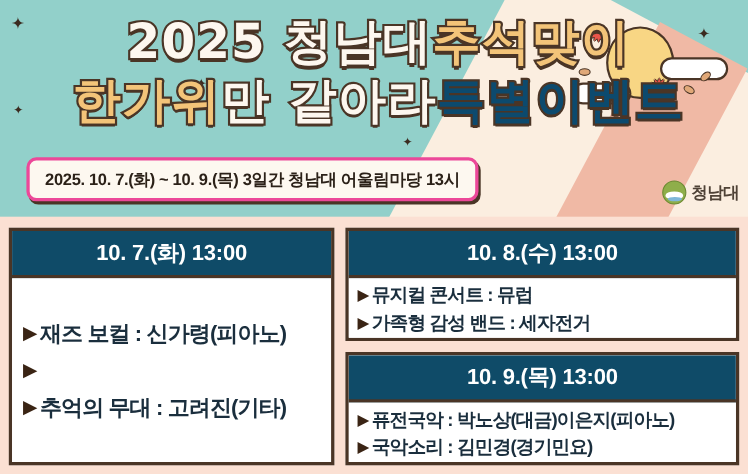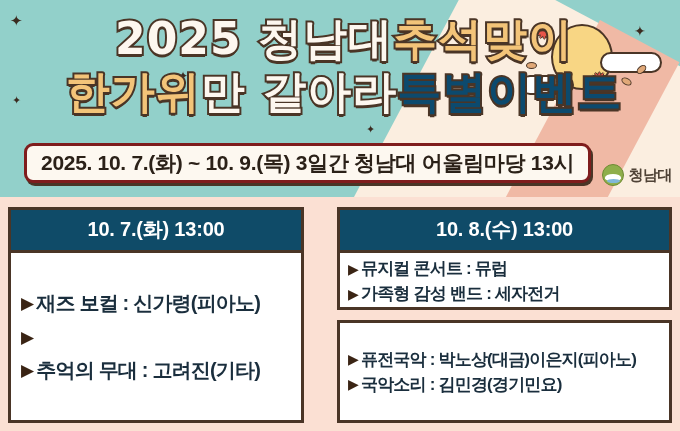--- a/index.html
+++ b/index.html
@@ -115,26 +115,26 @@
 
   
   .date-bar {
     position: absolute;
     left: 24px; top: 143px;
     height: 34px;
     padding: 0 14px;
     display: flex;
     align-items: center;
     background: #fdf8f0;
-    border: 3px solid #7f1d1d;
+    border: 3px solid #ec4899;
     border-radius: 9px;
     box-shadow: 2px 3px 0 #4a3526;
     font-family: "Liberation Sans", sans-serif;
     font-weight: bold;
-    font-size: 21px;
+    font-size: 15px;
     color: #2b2118;
     letter-spacing: -0.3px;
     white-space: nowrap;
   }
 
   
   .logo {
     position: absolute;
     right: 8px; top: 164px;
     display: flex;
@@ -184,21 +184,21 @@
   }
   .panels {
     position: absolute;
     left: 8px; top: 10px;
     right: 8px; bottom: 8px;
     display: flex;
     gap: 10px;
   }
   .col { display: flex; flex-direction: column; gap: 10px; }
   .col-left  { width: 296px; }
-  .col-right { flex: 1; margin-left: 23px; }
+  .col-right { flex: 1; }
 
   .panel {
     border: 3px solid #4a3526;
     background: #ffffff;
     display: flex;
     flex-direction: column;
     overflow: hidden;
   }
   .panel-left { flex: 1; }
   .panel-right { flex: 1; }
@@ -320,20 +320,21 @@
               <span>뮤지컬 콘서트 : 뮤럽</span>
             </div>
             <div class="entry">
               <span class="tri">▶</span>
               <span>가족형 감성 밴드 : 세자전거</span>
             </div>
           </div>
         </div>
 
         <div class="panel panel-right">
+          <div class="panel-header">10. 9.(목) 13:00</div>
           <div class="panel-body">
             <div class="entry">
               <span class="tri">▶</span>
               <span>퓨전국악 : 박노상(대금)이은지(피아노)</span>
             </div>
             <div class="entry">
               <span class="tri">▶</span>
               <span>국악소리 : 김민경(경기민요)</span>
             </div>
           </div>

